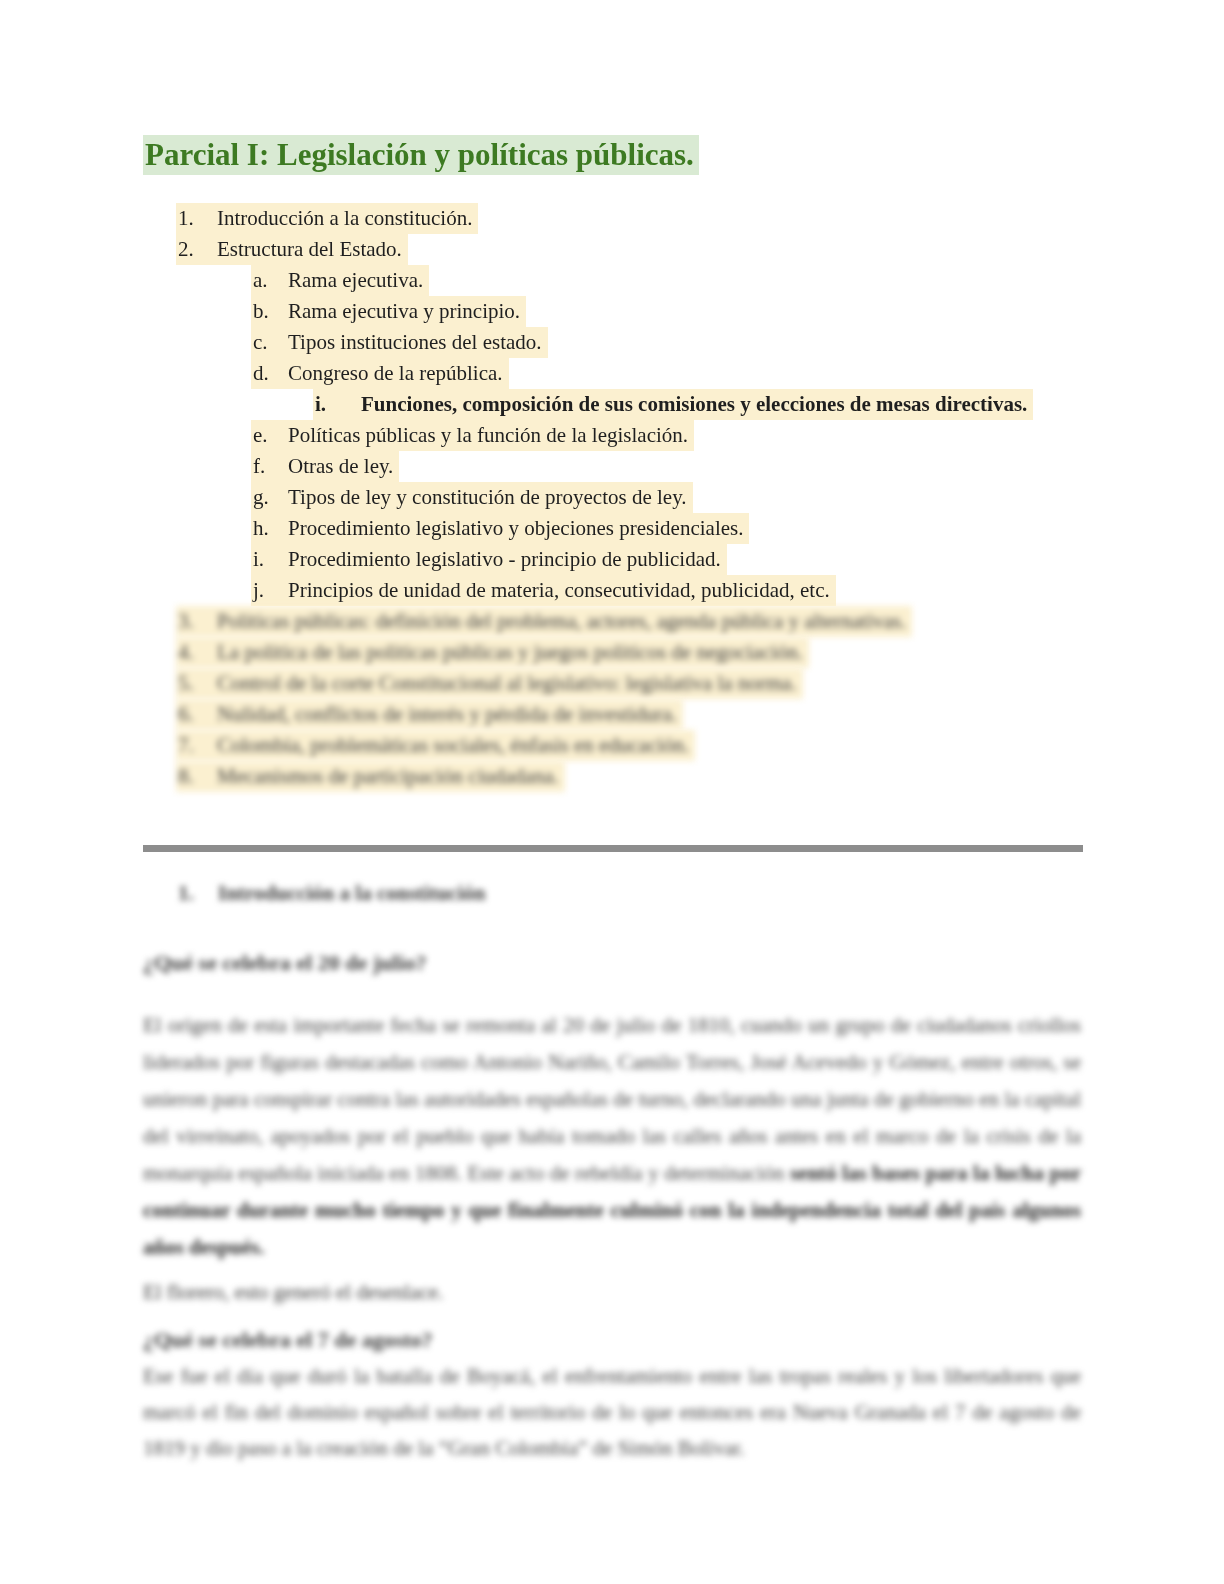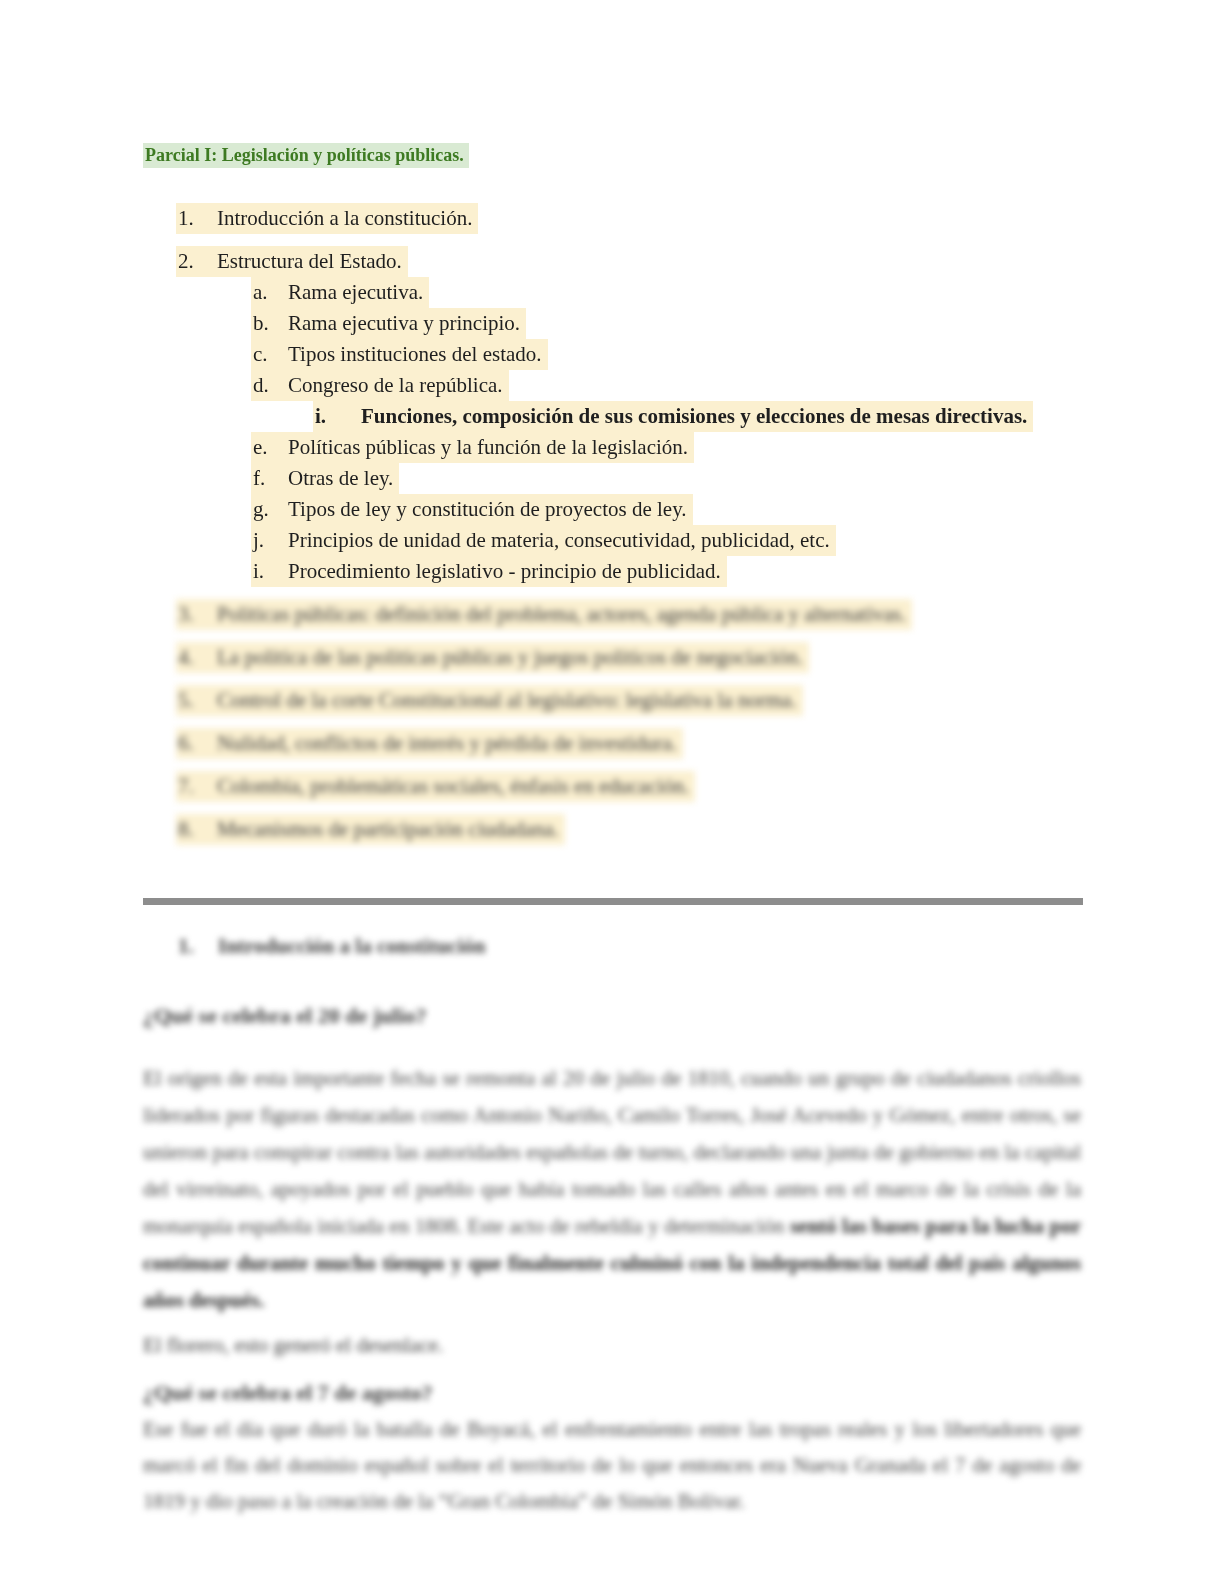--- a/index.html
+++ b/index.html
@@ -11,21 +11,21 @@
     overflow: hidden;
     font-family: "Liberation Serif", "DejaVu Serif", serif;
     color: #1f1f1f;
     box-sizing: border-box;
     padding: 138px 143px 0 143px;
   }
 
   
   .doc-title {
     margin: 0;
-    font-size: 18px;
+    font-size: 31px;
     line-height: 34px;
     font-weight: bold;
     color: var(--title-text, #3d7a22);
   }
   .doc-title .hl-green {
     background: var(--title-highlight, #d9ead3);
     padding: 2px 5px 3px 2px;
   }
 
   
@@ -37,21 +37,21 @@
     white-space: nowrap;
     font-size: 21px;
   }
   .row .hl {
     display: inline-block;
     background: var(--list-highlight, #fbf0d0);
     padding: 2px 6px 3px 2px;
     line-height: 26px;
   }
   .row .mk { display: inline-block; }
-  .lvl1 { padding-left: 33px; margin-top: 12px; }
+  .lvl1 { padding-left: 33px; }
   .lvl1 .mk { width: 39px; }
   .lvl2 { padding-left: 108px; align-items: flex-end; }
   .lvl2 .mk { width: 35px; }
   .lvl3 { padding-left: 170px; font-weight: bold; }
   .lvl3 .mk { width: 46px; }
 
   .blur { filter: blur(3px); color: #3c3c3c; }
   .blur-strong { filter: blur(3.4px); color: #454545; }
 
   
@@ -136,24 +136,27 @@
       <div class="row lvl2">
       <span class="hl"><span class="mk">e.</span><span class="tx">Políticas públicas y la función de la legislación.</span></span>
     </div>
       <div class="row lvl2">
       <span class="hl"><span class="mk">f.</span><span class="tx">Otras de ley.</span></span>
     </div>
       <div class="row lvl2">
       <span class="hl"><span class="mk">g.</span><span class="tx">Tipos de ley y constitución de proyectos de ley.</span></span>
     </div>
       <div class="row lvl2">
-      <span class="hl"><span class="mk">j.</span><span class="tx">Principios de unidad de materia, consecutividad, publicidad, etc.</span></span>
+      <span class="hl"><span class="mk">h.</span><span class="tx">Procedimiento legislativo y objeciones presidenciales.</span></span>
     </div>
       <div class="row lvl2">
       <span class="hl"><span class="mk">i.</span><span class="tx">Procedimiento legislativo - principio de publicidad.</span></span>
+    </div>
+      <div class="row lvl2">
+      <span class="hl"><span class="mk">j.</span><span class="tx">Principios de unidad de materia, consecutividad, publicidad, etc.</span></span>
     </div>
       <div class="row lvl1">
       <span class="hl blur"><span class="mk">3.</span><span class="tx">Políticas públicas: definición del problema, actores, agenda pública y alternativas.</span></span>
     </div>
       <div class="row lvl1">
       <span class="hl blur"><span class="mk">4.</span><span class="tx">La política de las políticas públicas y juegos políticos de negociación.</span></span>
     </div>
       <div class="row lvl1">
       <span class="hl blur"><span class="mk">5.</span><span class="tx">Control de la corte Constitucional al legislativo: legislativa la norma.</span></span>
     </div>

